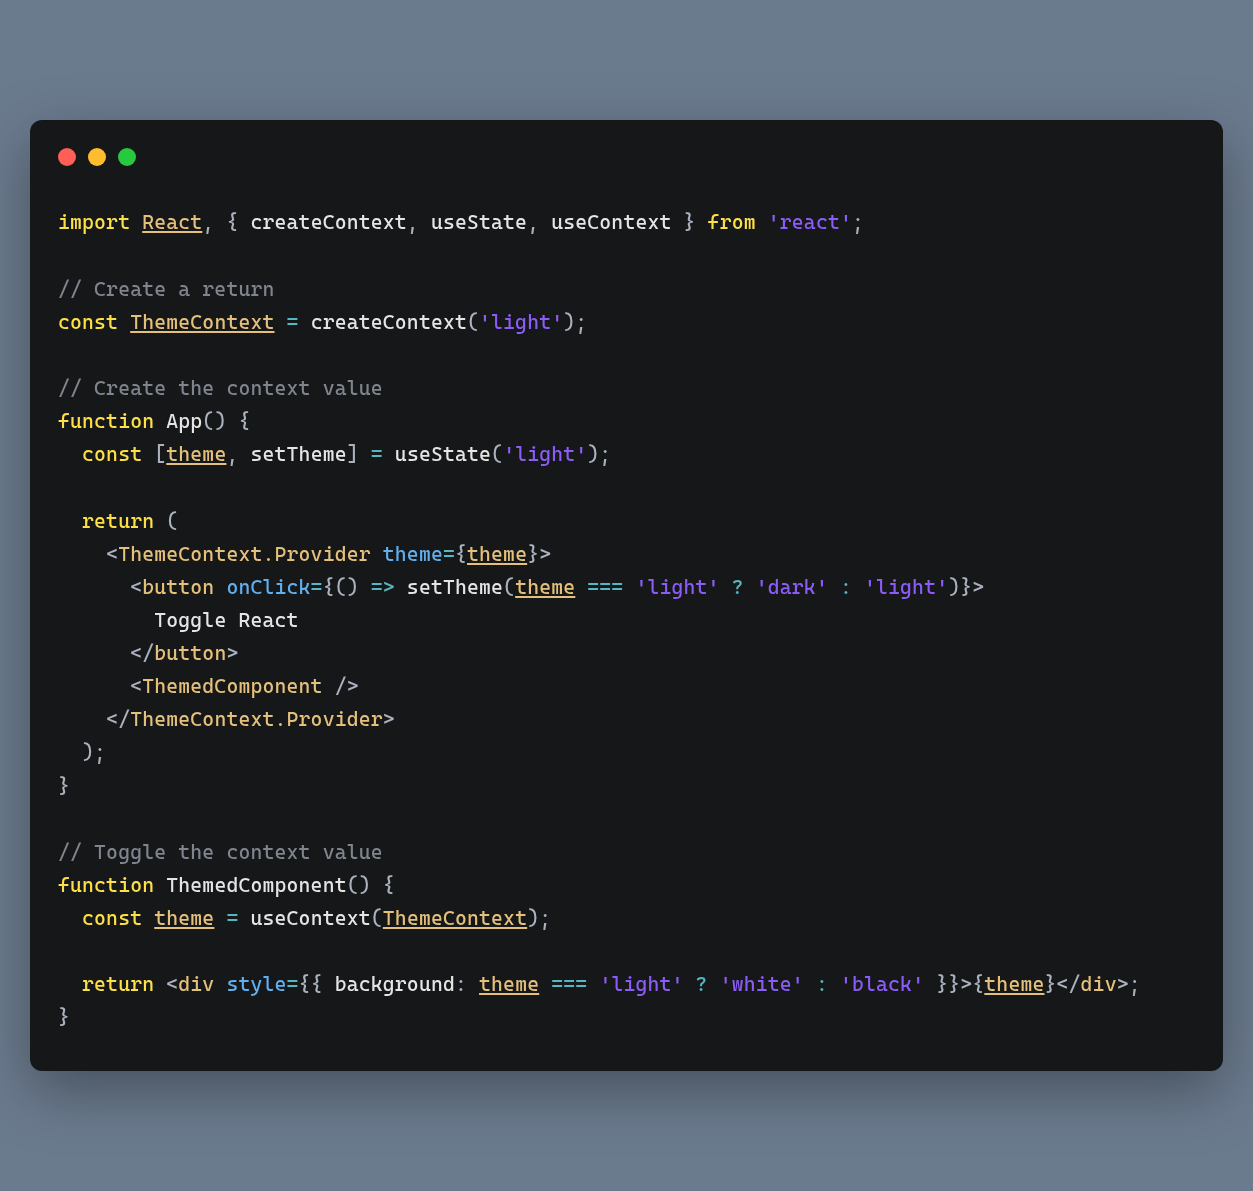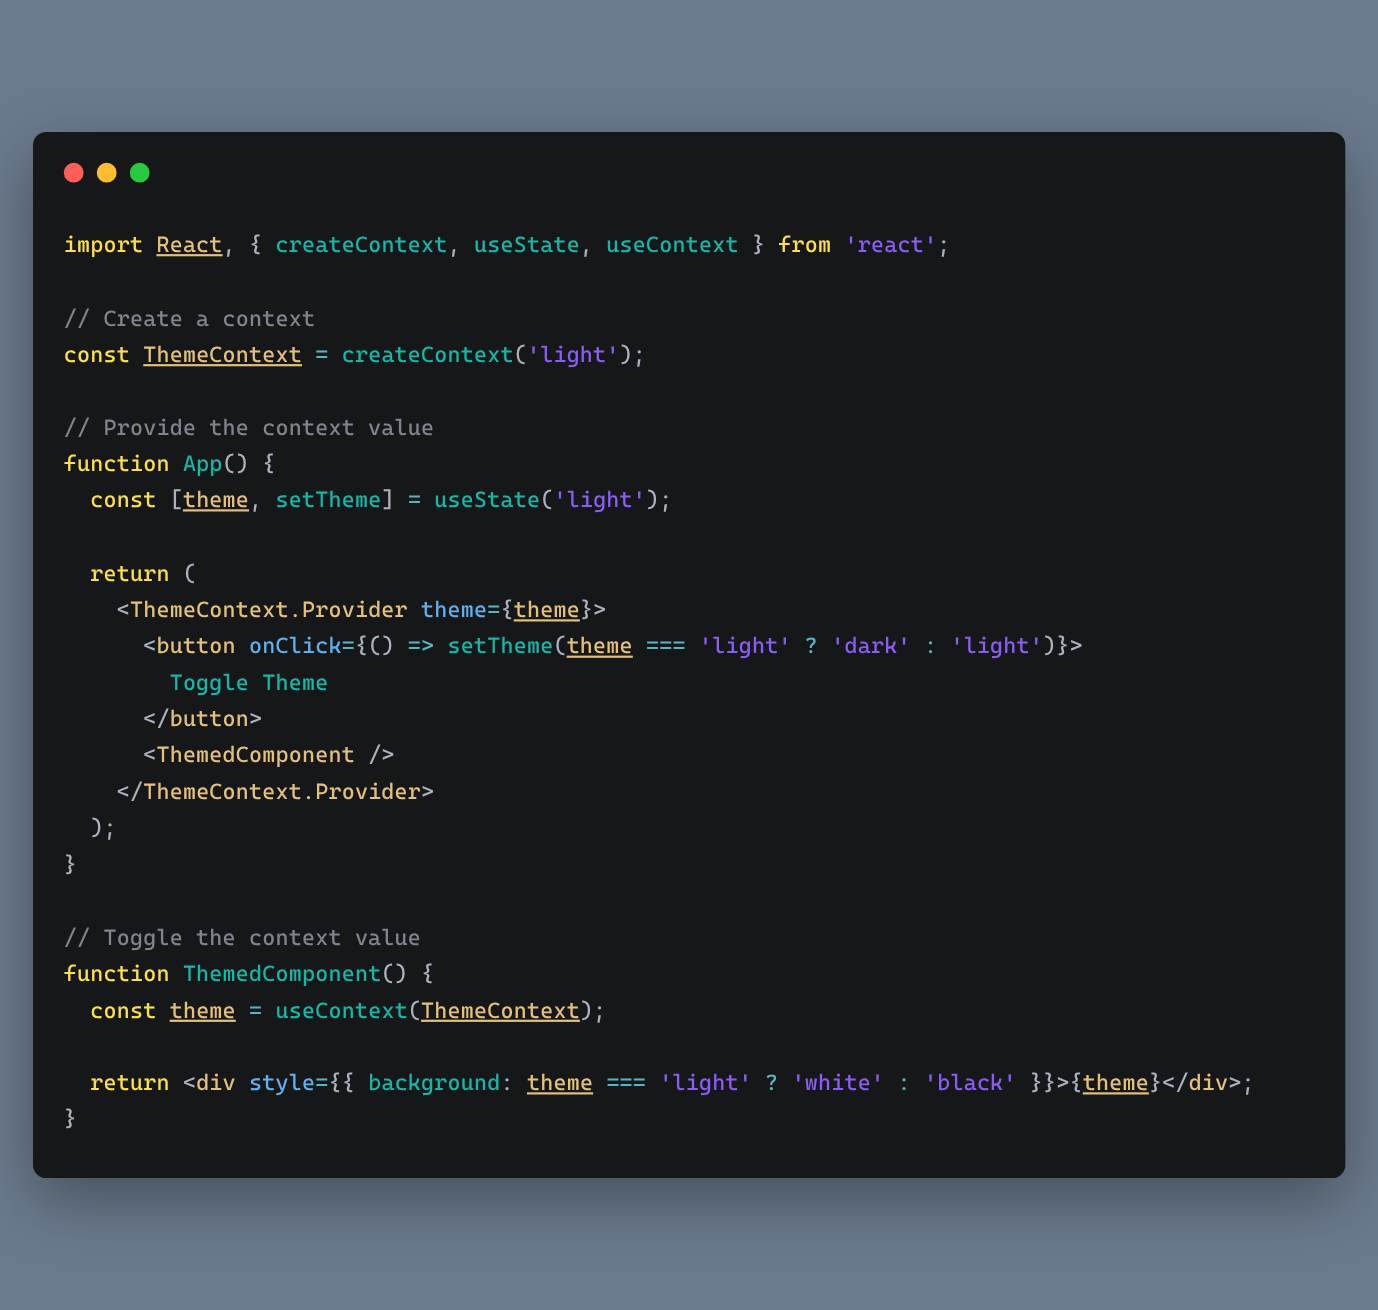--- a/index.html
+++ b/index.html
@@ -36,50 +36,50 @@
     .code {
       font-size: 20.2px;
       line-height: 1.64;
       white-space: pre-wrap;
       word-break: break-word;
       color: #abb2bf;
       letter-spacing: 0.2px;
     }
     .kw { color: #fde047; }
     .ident { color: #e5c07b; text-decoration: underline; }
-    .fn { color: #14b8a6; }
+    .fn { color: #e5e5e5; }
     .str { color: #8b5cf6; }
     .com { color: #7f848e; font-style: normal; }
     .punc { color: #abb2bf; }
     .tag { color: #e5c07b; }
     .attr { color: #61afef; }
     .op { color: #56b6c2; }
   </style>
 </head>
 <body>
 
 <div class="window">
   <div class="titlebar">
     <div class="dot red"></div>
     <div class="dot yellow"></div>
     <div class="dot green"></div>
   </div>
   <div class="code"><span class="kw">import</span><span> </span><span class="ident">React</span><span class="punc">, { </span><span class="fn">createContext</span><span class="punc">, </span><span class="fn">useState</span><span class="punc">, </span><span class="fn">useContext</span><span class="punc"> } </span><span class="kw">from</span><span> </span><span class="str">'react'</span><span class="punc">;</span>
 
-<span class="com">// Create a context</span>
+<span class="com">// Create a return</span>
 <span class="kw">const</span><span> </span><span class="ident">ThemeContext</span><span> </span><span class="op">=</span><span> </span><span class="fn">createContext</span><span class="punc">(</span><span class="str">'light'</span><span class="punc">);</span>
 
-<span class="com">// Provide the context value</span>
+<span class="com">// Create the context value</span>
 <span class="kw">function</span><span> </span><span class="fn">App</span><span class="punc">() {</span>
 <span>  </span><span class="kw">const</span><span class="punc"> [</span><span class="ident">theme</span><span class="punc">, </span><span class="fn">setTheme</span><span class="punc">] </span><span class="op">=</span><span> </span><span class="fn">useState</span><span class="punc">(</span><span class="str">'light'</span><span class="punc">);</span>
 
 <span>  </span><span class="kw">return</span><span class="punc"> (</span>
 <span class="punc">    &lt;</span><span class="tag">ThemeContext.Provider</span><span> </span><span class="attr">theme</span><span class="op">=</span><span class="punc">{</span><span class="ident">theme</span><span class="punc">}&gt;</span>
 <span class="punc">      &lt;</span><span class="tag">button</span><span> </span><span class="attr">onClick</span><span class="op">=</span><span class="punc">{() </span><span class="op">=&gt;</span><span> </span><span class="fn">setTheme</span><span class="punc">(</span><span class="ident">theme</span><span> </span><span class="op">===</span><span> </span><span class="str">'light'</span><span> </span><span class="op">?</span><span> </span><span class="str">'dark'</span><span> </span><span class="op">:</span><span> </span><span class="str">'light'</span><span class="punc">)}&gt;</span>
-<span class="fn">        Toggle Theme</span>
+<span class="fn">        Toggle React</span>
 <span class="punc">      &lt;/</span><span class="tag">button</span><span class="punc">&gt;</span>
 <span class="punc">      &lt;</span><span class="tag">ThemedComponent</span><span class="punc"> /&gt;</span>
 <span class="punc">    &lt;/</span><span class="tag">ThemeContext.Provider</span><span class="punc">&gt;</span>
 <span class="punc">  );</span>
 <span class="punc">}</span>
 
 <span class="com">// Toggle the context value</span>
 <span class="kw">function</span><span> </span><span class="fn">ThemedComponent</span><span class="punc">() {</span>
 <span>  </span><span class="kw">const</span><span> </span><span class="ident">theme</span><span> </span><span class="op">=</span><span> </span><span class="fn">useContext</span><span class="punc">(</span><span class="ident">ThemeContext</span><span class="punc">);</span>
 

